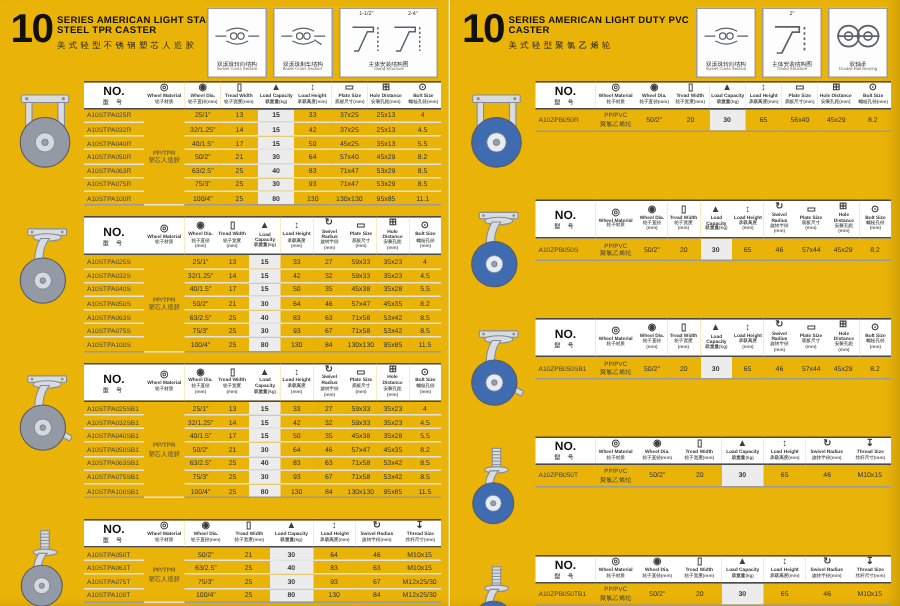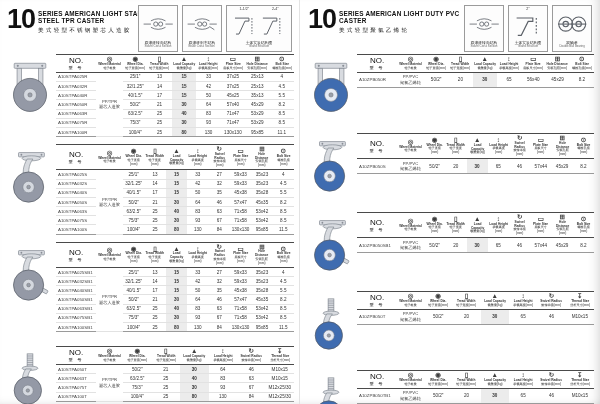--- a/index.html
+++ b/index.html
@@ -1,16 +1,16 @@
 <!DOCTYPE html>
 <html><head>
 <meta charset="utf-8">
 <style>
   html,body{margin:0;padding:0;background:#e9e9e7;}
-  .page{width:600px;height:404px;background:#ffffff;position:relative;overflow:hidden;
+  .page{width:600px;height:404px;background:#eab308;position:relative;overflow:hidden;
         font-family:"Liberation Sans",sans-serif;color:#333;
         box-shadow:inset -10px 0 12px -9px rgba(0,0,0,.18), inset 0 -6px 8px -6px rgba(0,0,0,.10);}
   .divider{position:absolute;left:299px;top:0;bottom:0;width:1px;background:#e3e3e3;}
   .col{position:absolute;top:0;height:404px;}
   #col-left{left:0;width:297px;--wheel:#9499a6;--hub:#d4d8df;}
   #col-right{left:301px;width:296px;--wheel:#3f6cb0;--hub:#e6ebf4;}
 
   
   .col-header{position:relative;height:54px;}
   .series{position:absolute;left:7px;top:7px;display:flex;}
@@ -48,21 +48,21 @@
   .spec th:nth-child(2){width:27px;}
   .spec td{border-bottom:1px solid #e2e2e2;font-size:4.6px;color:#333;text-align:center;
            padding:1.6px 0;overflow:hidden;white-space:nowrap;}
   .spec tbody tr:last-child td{border-bottom:1px solid #9a9a9a;}
   .spec td.model{text-align:left;padding-left:2px;font-size:4.4px;color:#444;}
   .spec td.em{background:#ececec;font-weight:bold;}
   .spec td.material{font-size:4.2px;color:#444;line-height:1.3;}
   .cicon{display:block;font-size:6.5px;line-height:1.05;color:#3e3e3e;}
   .h-en{font-size:3.4px;color:#333;line-height:1.1;transform:scale(.95);}
   .h-cn{font-size:3.4px;color:#666;line-height:1.1;transform:scale(.9);}
-  .no-big{font-size:8px;font-weight:normal;color:#111;}
+  .no-big{font-size:8px;font-weight:bold;color:#111;}
   .no-cn{font-size:3.8px;letter-spacing:2px;color:#444;}
 
   
   #col-left .section{margin-bottom:7px;}
   #col-left .section.gap-lg{margin-top:14px;}
   #col-right .section{margin-bottom:15px;}
 </style>
 </head>
 <body>
 

